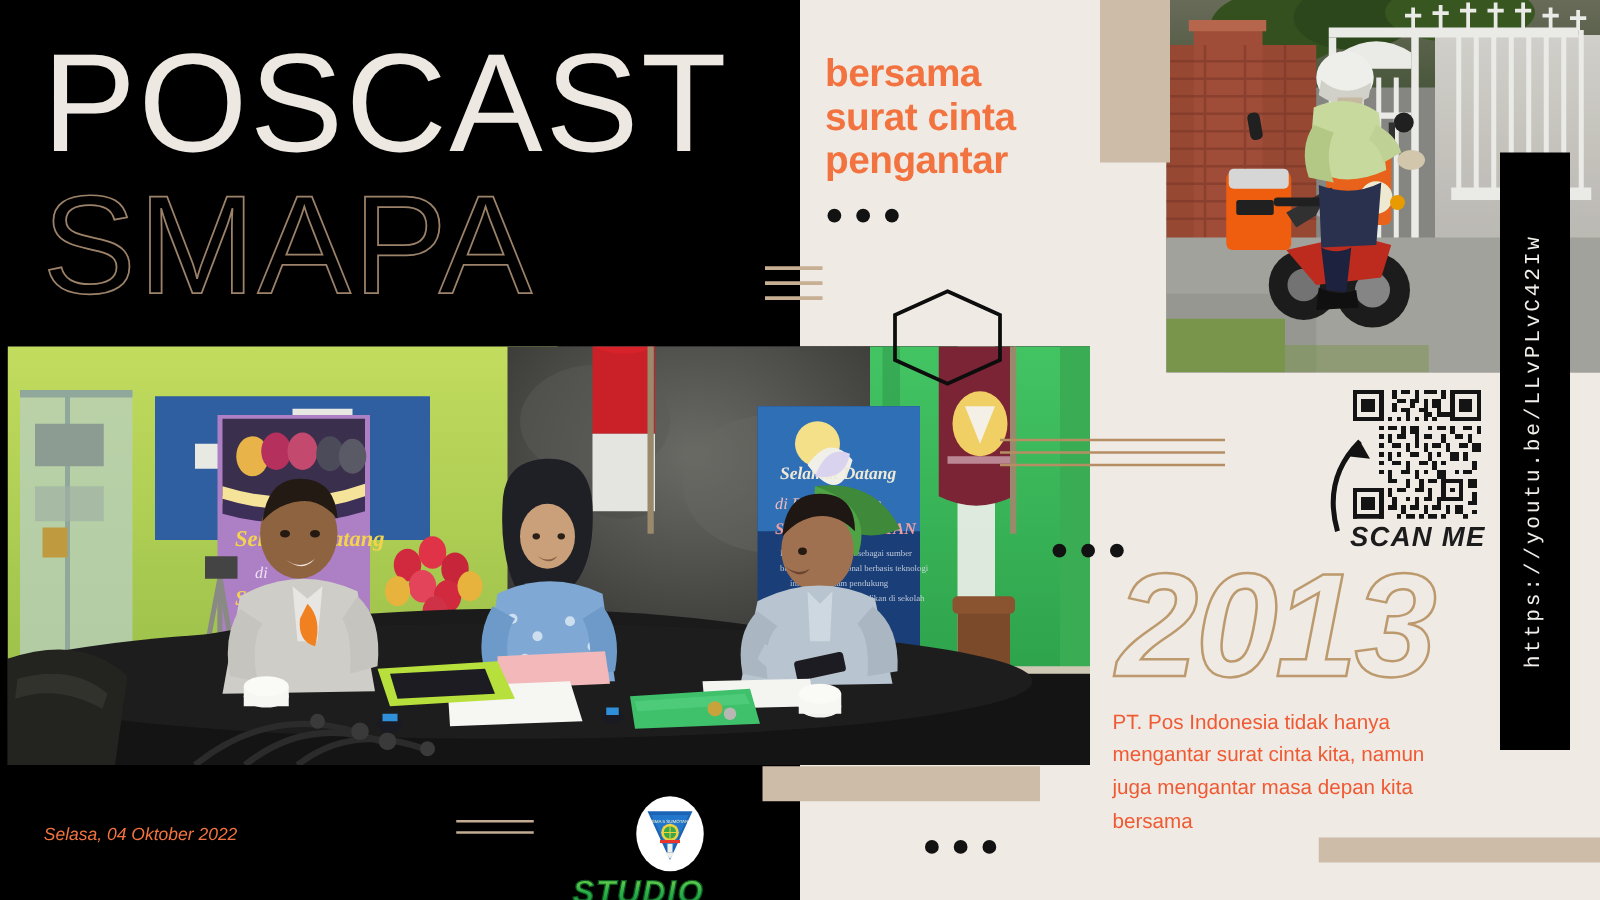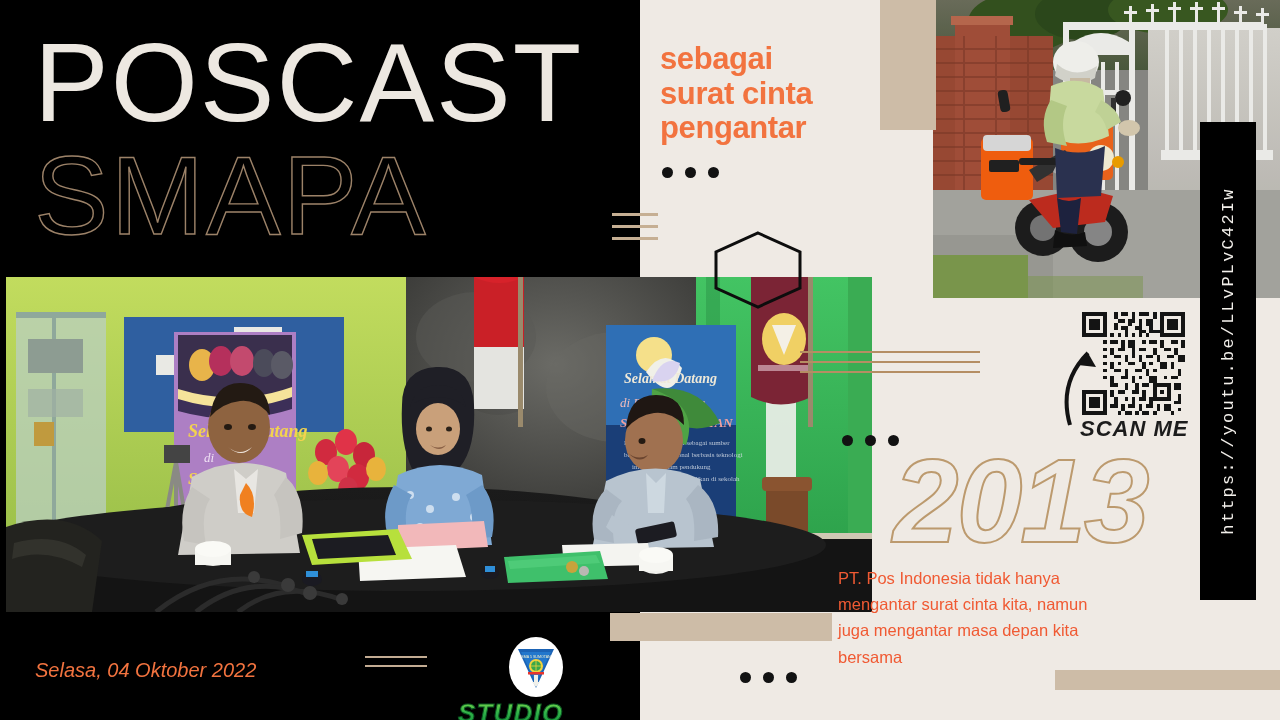--- a/index.html
+++ b/index.html
@@ -102,28 +102,28 @@
   .year {
     position:absolute; left:893px; top:442px; z-index:5;
     font-size:118px; font-weight:bold; font-style:italic;
     letter-spacing:-2px; line-height:1;
     color:transparent; -webkit-text-stroke:2px #BC9A6E;
     font-family:"Liberation Sans", sans-serif;
   }
 
   
   .para {
-    position:absolute; left:838px; top:565px; width:270px; z-index:6;
+    position:absolute; left:890px; top:565px; width:270px; z-index:6;
     color:#F05A33; font-size:16.5px; line-height:1.59;
   }
 
   
   .date {
     position:absolute; left:35px; top:659px; z-index:6;
-    color:#F2733F; font-size:20px; font-style:italic;
+    color:#F2733F; font-size:14px; font-style:italic;
   }
 
   
   .logo { position:absolute; left:458px; top:636px; z-index:7; display:flex; align-items:center;flex-direction:column; }
   .logo-emblem { width:62px; height:62px; }
   .logo-text { margin-left:-4px; }
   .logo-text svg { display:block; }
 </style>
 </head>
 <body>
@@ -260,21 +260,21 @@
   <div class="title-solid">POSCAST</div>
   <div class="title-outline">SMAPA</div>
 
   <div class="hamb">
     <i></i>
       <i></i>
       <i></i>
   </div>
 
   <div class="headline">
-    <div>sebagai</div>
+    <div>bersama</div>
     <div>surat cinta</div>
     <div>pengantar</div>
   </div>
 
   <div class="dots dots-a">
       <b></b>
       <b></b>
       <b></b>
     </div>
   <div class="dots dots-b">

